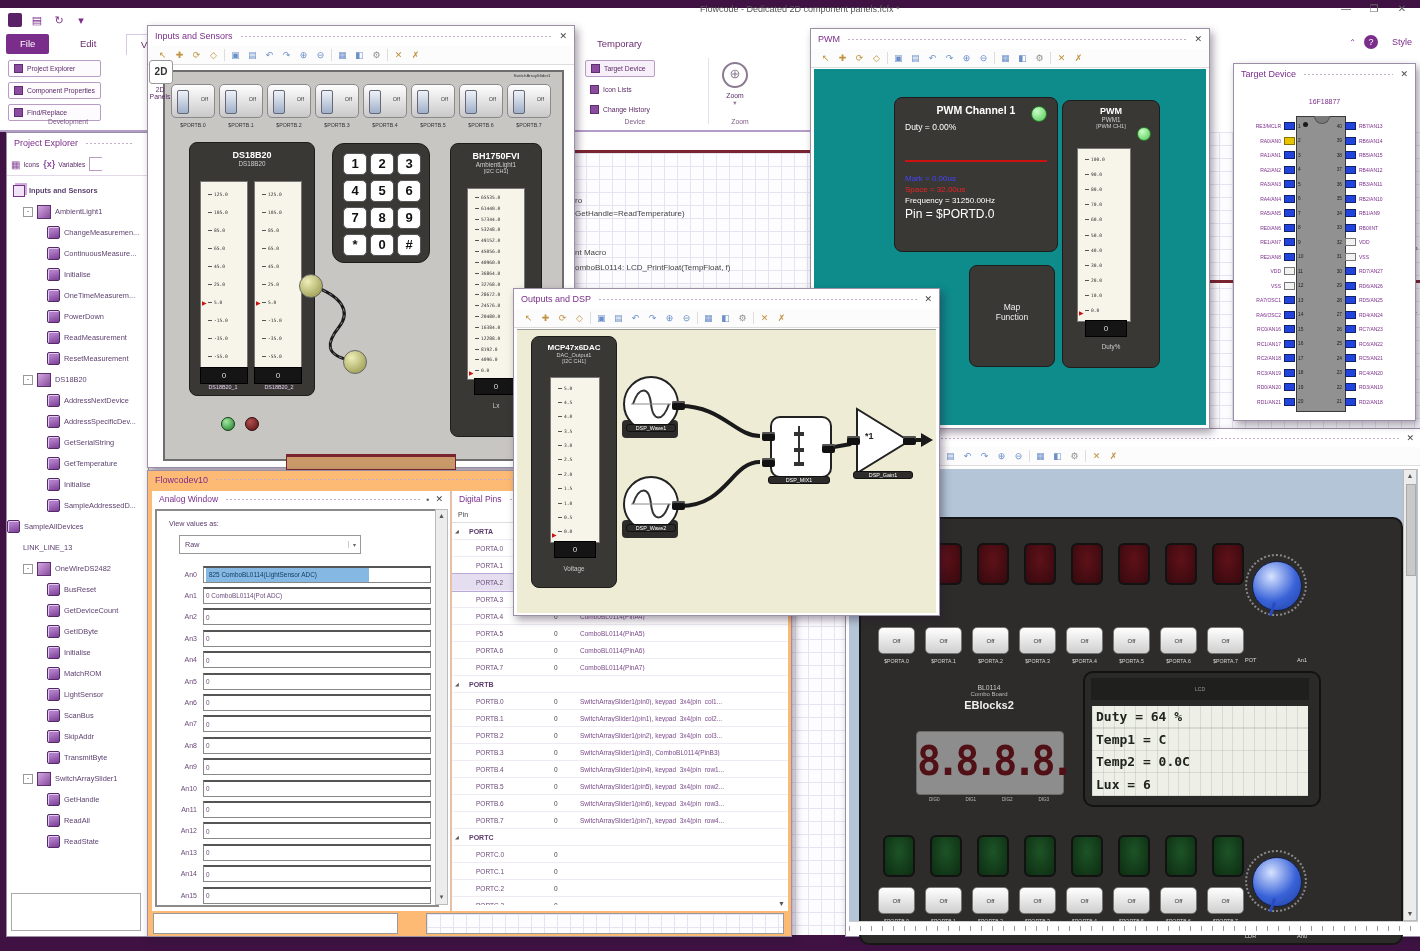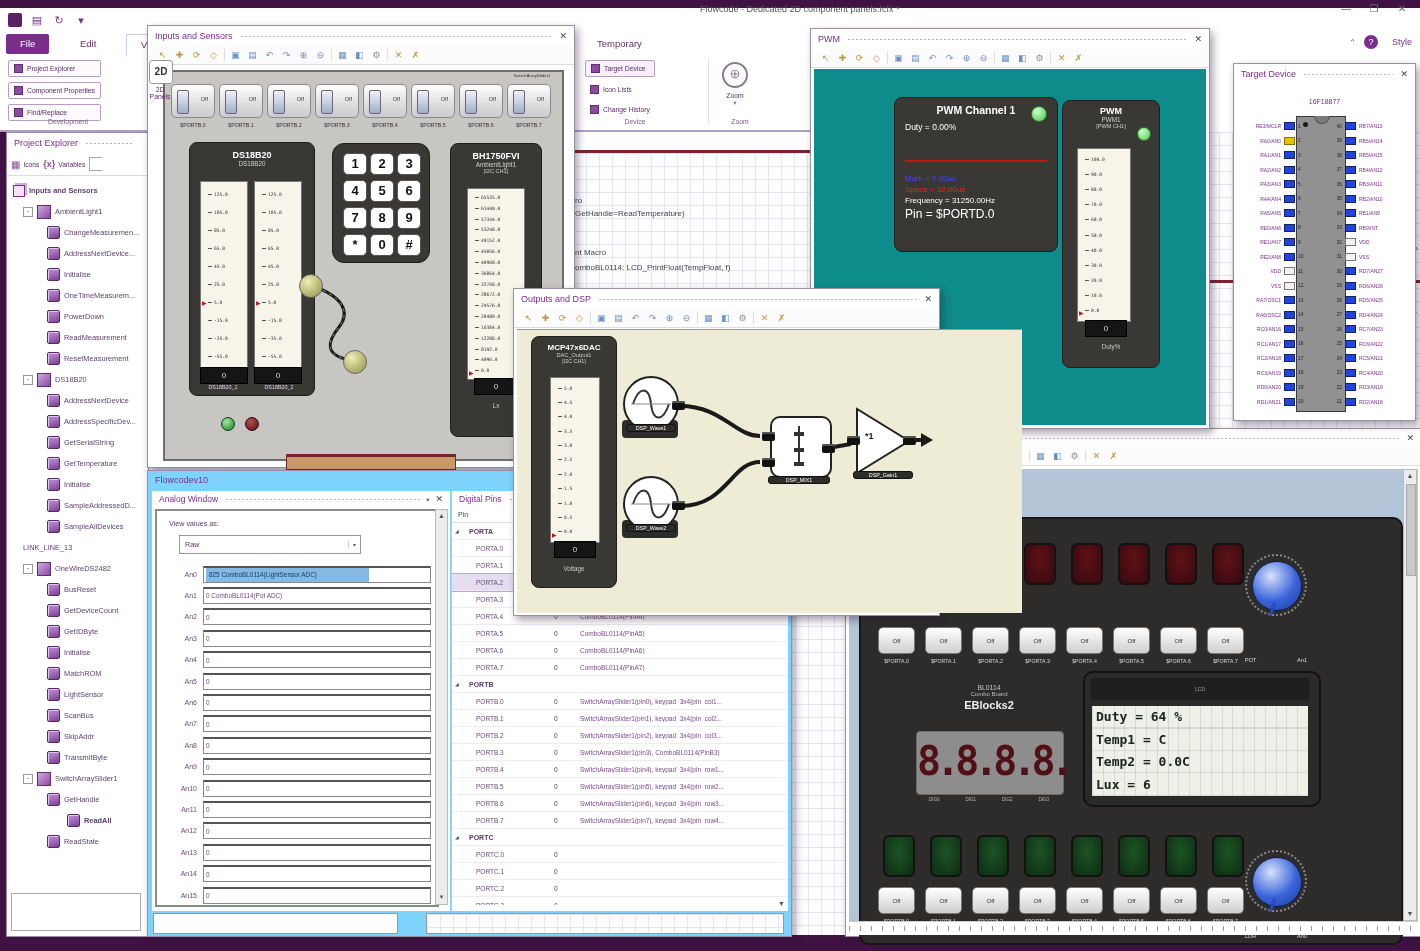--- a/index.html
+++ b/index.html
@@ -231,21 +231,21 @@
           <div class="exp">-</div>
           <div class="ico-comp"></div>
           <div class="tlab">AmbientLight1</div>
         </div>
         <div class="trew" style="padding-left: 40px;">
           <div class="ico-cube"></div>
           <div class="tlab">ChangeMeasuremen...</div>
         </div>
         <div class="trew" style="padding-left: 40px;">
           <div class="ico-cube"></div>
-          <div class="tlab">AddressNextDevice...</div>
+          <div class="tlab">ContinuousMeasure...</div>
         </div>
         <div class="trew" style="padding-left: 40px;">
           <div class="ico-cube"></div>
           <div class="tlab">Initialise</div>
         </div>
         <div class="trew" style="padding-left: 40px;">
           <div class="ico-cube"></div>
           <div class="tlab">OneTimeMeasurem...</div>
         </div>
         <div class="trew" style="padding-left: 40px;">
@@ -282,21 +282,21 @@
           <div class="tlab">GetTemperature</div>
         </div>
         <div class="trew" style="padding-left: 40px;">
           <div class="ico-cube"></div>
           <div class="tlab">Initialise</div>
         </div>
         <div class="trew" style="padding-left: 40px;">
           <div class="ico-cube"></div>
           <div class="tlab">SampleAddressedD...</div>
         </div>
-        <div class="trew" style="padding-left: 40px;">
+        <div class="trew" style="">
           <div class="ico-cube"></div>
           <div class="tlab">SampleAllDevices</div>
         </div>
         <div class="trew" style="padding-left: 16px;">
           <div class="tlab">LINK_LINE_13</div>
         </div>
         <div class="trew" style="padding-left: 16px;">
           <div class="exp">-</div>
           <div class="ico-comp"></div>
           <div class="tlab">OneWireDS2482</div>
@@ -339,21 +339,21 @@
         </div>
         <div class="trew" style="padding-left: 16px;">
           <div class="exp">-</div>
           <div class="ico-comp"></div>
           <div class="tlab">SwitchArraySlider1</div>
         </div>
         <div class="trew" style="padding-left: 40px;">
           <div class="ico-cube"></div>
           <div class="tlab">GetHandle</div>
         </div>
-        <div class="trew" style="padding-left: 60px; font-weight: bold;">
+        <div class="trew" style="padding-left: 40px;">
           <div class="ico-cube"></div>
           <div class="tlab">ReadAll</div>
         </div>
         <div class="trew" style="padding-left: 40px;">
           <div class="ico-cube"></div>
           <div class="tlab">ReadState</div>
         </div>
       </div>
     <div class="abs" style="left:4px;top:760px;width:128px;height:36px;border:1px solid #aaa;background:#fff"></div>
   </div>
@@ -557,20 +557,26 @@
       <div class="darkbox" style="left:80px;top:28px;width:162px;height:153px">
         <div class="bxtitle" style="margin-top:6px;font-size:10.5px">PWM Channel 1</div>
         <div class="led" style="right:10px;top:8px;width:14px;height:14px"></div>
         <div style="position:absolute;left:10px;top:24px;font-size:8.5px;color:#fff">Duty = 0.00%</div>
         <div style="position:absolute;left:10px;top:62px;width:142px;height:2px;background:#cc1111"></div>
         <div style="position:absolute;left:10px;top:76px;font-size:8px;color:#4444ff">Mark = 0.00us</div>
         <div style="position:absolute;left:10px;top:87px;font-size:8px;color:#ee2222">Space = 32.00us</div>
         <div style="position:absolute;left:10px;top:98px;font-size:8px;color:#fff">Frequency = 31250.00Hz</div>
         <div style="position:absolute;left:10px;top:109px;font-size:12px;color:#fff">Pin = $PORTD.0</div>
       </div>
+      <div class="darkbox" style="left:155px;top:196px;width:84px;height:100px">
+        <div style="position:absolute;left:0;top:36px;width:100%;text-align:center;font-size:8.5px;color:#eee">
+          <div>Map</div>
+          <div>Function</div>
+        </div>
+      </div>
       <div class="darkbox" style="left:248px;top:31px;width:96px;height:266px">
         <div class="bxtitle" style="margin-top:5px">PWM</div>
         <div class="bxsub">PWM1</div>
         <div class="bxsub" style="font-size:5.6px">[PWM CH1]</div>
         <div class="led" style="right:8px;top:26px;width:12px;height:12px"></div>
         <div class="thermo" style="left:14px;top:47px;width:52px;height:166px">
             <div class="trow">
               <div class="tmark"></div>
               <div class="tval">100.0</div>
             </div>
@@ -1117,21 +1123,21 @@
         <path d="M145,213 C178,224 186,240 174,255 C162,270 158,284 189,289" fill="none" stroke="#1a1a1a" stroke-width="3"></path>
         <path d="M145,213 C178,224 186,240 174,255 C162,270 158,284 189,289" fill="none" stroke="#8a8a8a" stroke-width="1" stroke-dasharray="3 4"></path>
       </svg>
       <div class="conn" style="left:134px;top:202px"></div>
       <div class="conn" style="left:178px;top:278px"></div>
     </div>
   </div>
   <div class="abs" id="btn2d">2D</div>
   <div class="abs" id="cap2d">2D Panels</div>
 
-  <div class="panel" style="left:147px;top:470px;width:643px;height:465px;z-index:9;background:#7dd3fc">
+  <div class="panel" style="left:147px;top:470px;width:643px;height:465px;z-index:9;background:#fdba74">
     <div class="ptitle" style="height:17px">
       <span>Flowcodev10</span>
       <span class="dots"></span>
     </div>
 
     <div class="abs" style="left:4px;top:20px;width:298px;height:420px;background:#fff">
       <div class="ptitle" style="height:16px;font-size:8.5px">
         <span>Analog Window</span>
         <span class="dots"></span>
         <span class="minbx">▪</span>
@@ -1364,21 +1370,21 @@
         <div class="ticon c-blu">⊕</div>
         <div class="ticon c-blu">⊖</div>
         <div class="tsep"></div>
         <div class="ticon c-blu">▦</div>
         <div class="ticon c-blu">◧</div>
         <div class="ticon c-gry">⚙</div>
         <div class="tsep"></div>
         <div class="ticon c-tan">✕</div>
         <div class="ticon c-tan">✗</div>
       </div>
-    <div class="abs" style="left:3px;top:40px;width:505px;height:283px;background:#efecd6;border-top:1px solid #999">
+    <div class="abs" style="left:3px;top:40px;width:419px;height:283px;background:#efecd6;border-top:1px solid #999">
       <div class="darkbox" style="left:14px;top:6px;width:84px;height:250px">
         <div class="bxtitle" style="margin-top:6px;font-size:8px">MCP47x6DAC</div>
         <div class="bxsub" style="font-size:5.6px">DAC_Output1</div>
         <div class="bxsub" style="font-size:5.4px">[I2C CH1]</div>
         <div class="thermo" style="left:18px;top:40px;width:48px;height:158px">
             <div class="trow">
               <div class="tmark"></div>
               <div class="tval">5.0</div>
             </div>
             <div class="trow">

